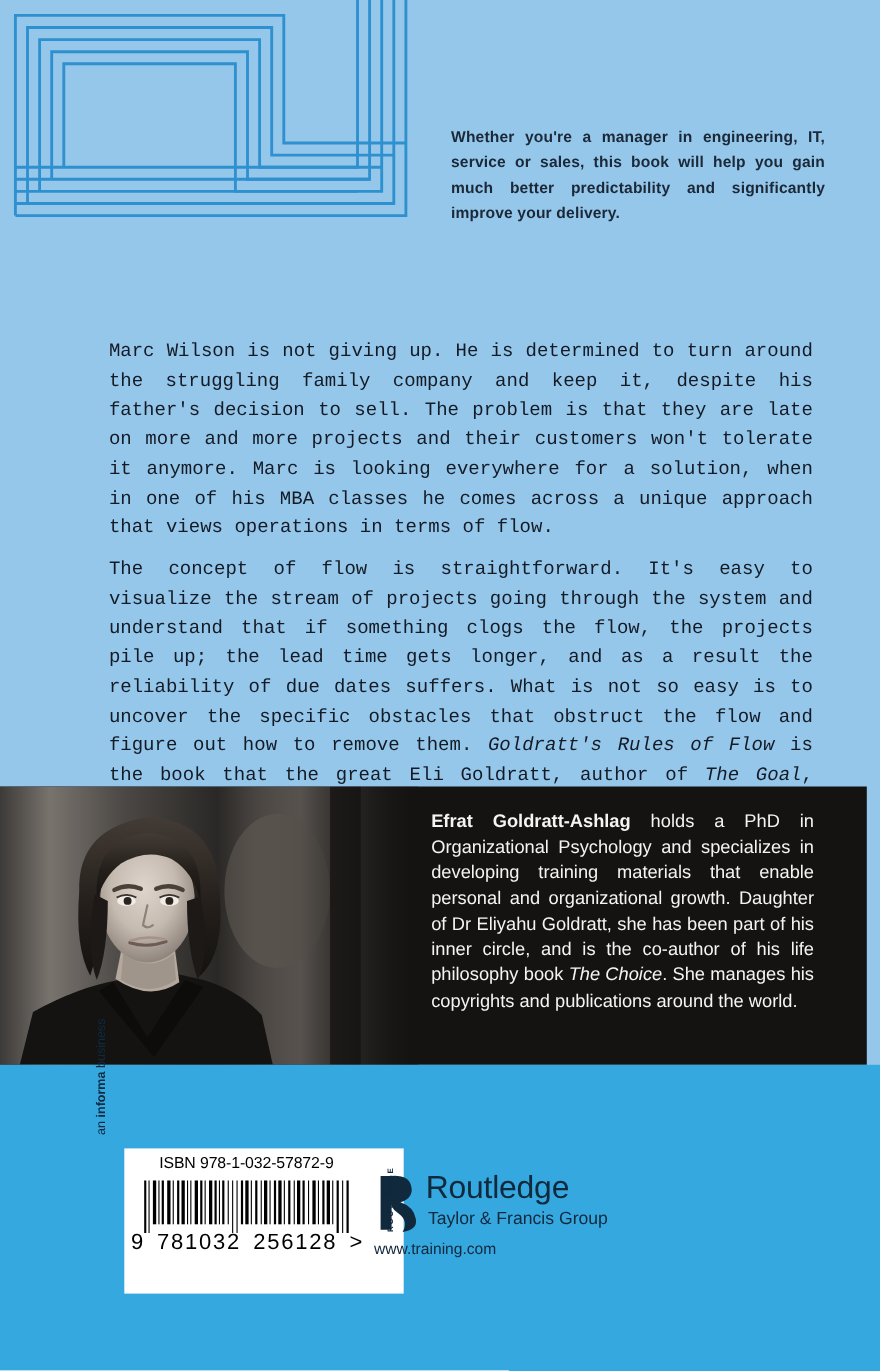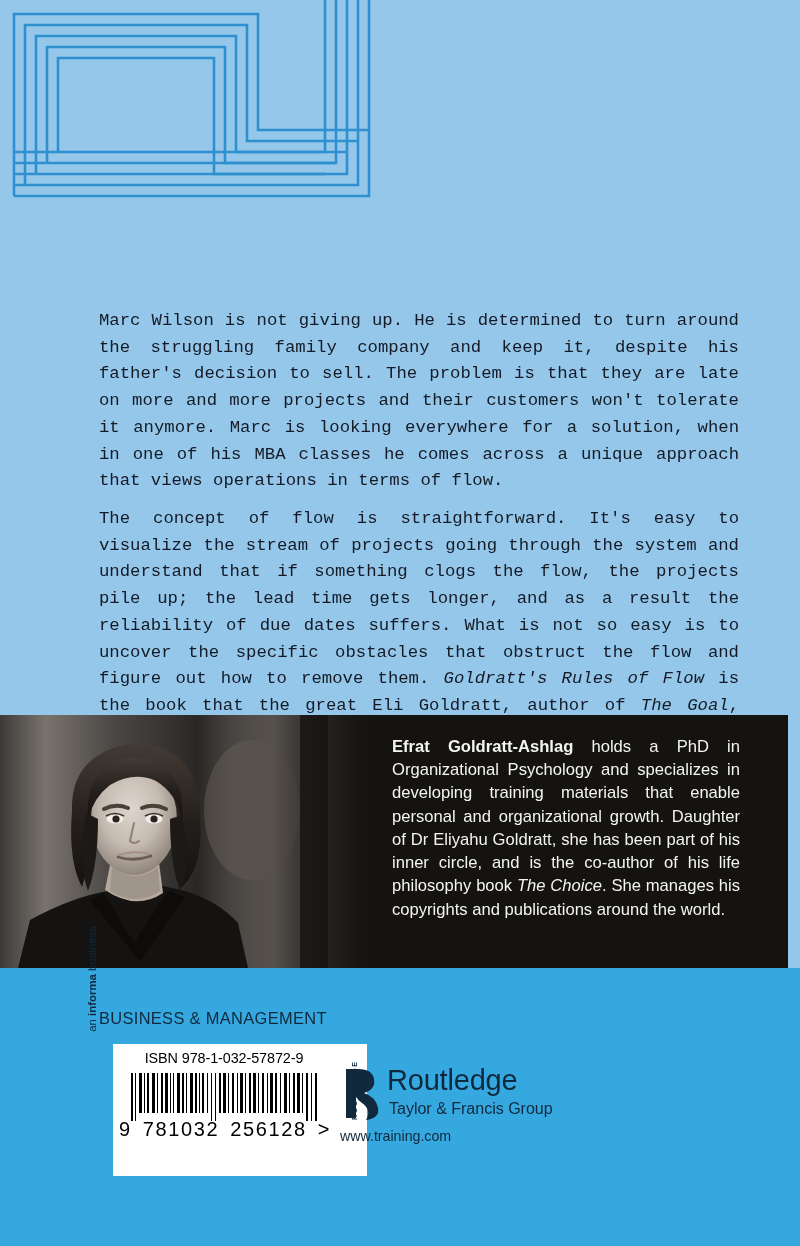--- a/index.html
+++ b/index.html
@@ -240,20 +240,23 @@
     </g>
     <g fill="none" stroke="#2f90cf" stroke-width="2.6">
       <path d="M 14 196 L 14 14 L 258 14 L 258 130 L 369 130"></path>
       <path d="M 25 185 L 25 25 L 247 25 L 247 141 L 358 141"></path>
       <path d="M 36 174 L 36 36 L 236 36 L 236 152 L 347 152"></path>
       <path d="M 47 163 L 47 47 L 225 47 L 225 163 L 336 163"></path>
       <path d="M 58 152 L 58 58 L 214 58 L 214 174 L 325 174"></path>
     </g>
   </svg>
 
+  <div id="pullquote">
+    <p>Whether you're a manager in engineering, IT, service or sales, this book will help you gain much better predictability and significantly improve your delivery.</p>
+  </div>
 
   <div id="blurb">
     <p>Marc Wilson is not giving up. He is determined to turn around the struggling family company and keep it, despite his father's decision to sell. The problem is that they are late on more and more projects and their customers won't tolerate it anymore. Marc is looking everywhere for a solution, when in one of his MBA classes he comes across a unique approach that views operations in terms of flow.</p>
     <p><span>The concept of flow is straightforward. It's easy to visualize the stream of projects going through the system and understand that if something clogs the flow, the projects pile up; the lead time gets longer, and as a result the reliability of due dates suffers. What is not so easy is to uncover the specific obstacles that obstruct the flow and figure out how to remove them. </span><em>Goldratt's Rules of Flow</em><span> is the book that the great Eli Goldratt, author of </span><em>The Goal</em><span>, wanted to write about his later developments in the field of project management. As he passed away before accomplishing it, his daughter, Efrat Goldratt, a brilliant author in her own right, has picked up the mantle.</span></p>
   </div>
 
   <div id="author-band">
 
     <div id="author-photo">
       <svg viewBox="0 0 380 253" width="380" height="253" preserveAspectRatio="none" aria-hidden="true">
@@ -323,21 +326,20 @@
       </svg>
     </div>
 
     <div id="author-bio">
       <p><span class="nm">Efrat Goldratt-Ashlag</span><span> holds a PhD in Organizational Psychology and specializes in developing training materials that enable personal and organizational growth. Daughter of Dr Eliyahu Goldratt, she has been part of his inner circle, and is the co-author of his life philosophy book </span><em>The Choice</em><span>. She manages his copyrights and publications around the world.</span></p>
     </div>
   </div>
 
   <div id="bottom-band"></div>
 
-  <div id="category">BUSINESS &amp; MANAGEMENT</div>
 
   <div id="informa"><span>an </span><b>informa</b><span> business</span></div>
 
   <div id="barcode-box">
     <div id="isbn-text">ISBN 978-1-032-57872-9</div>
     <svg id="barcode-bars" viewBox="0 0 188 48" preserveAspectRatio="none" aria-hidden="true">
       <g fill="#000000">
         <rect x="0" y="0" width="2" height="48"></rect>
         <rect x="4" y="0" width="1" height="48"></rect>
         <rect x="8" y="0" width="3" height="40"></rect>

